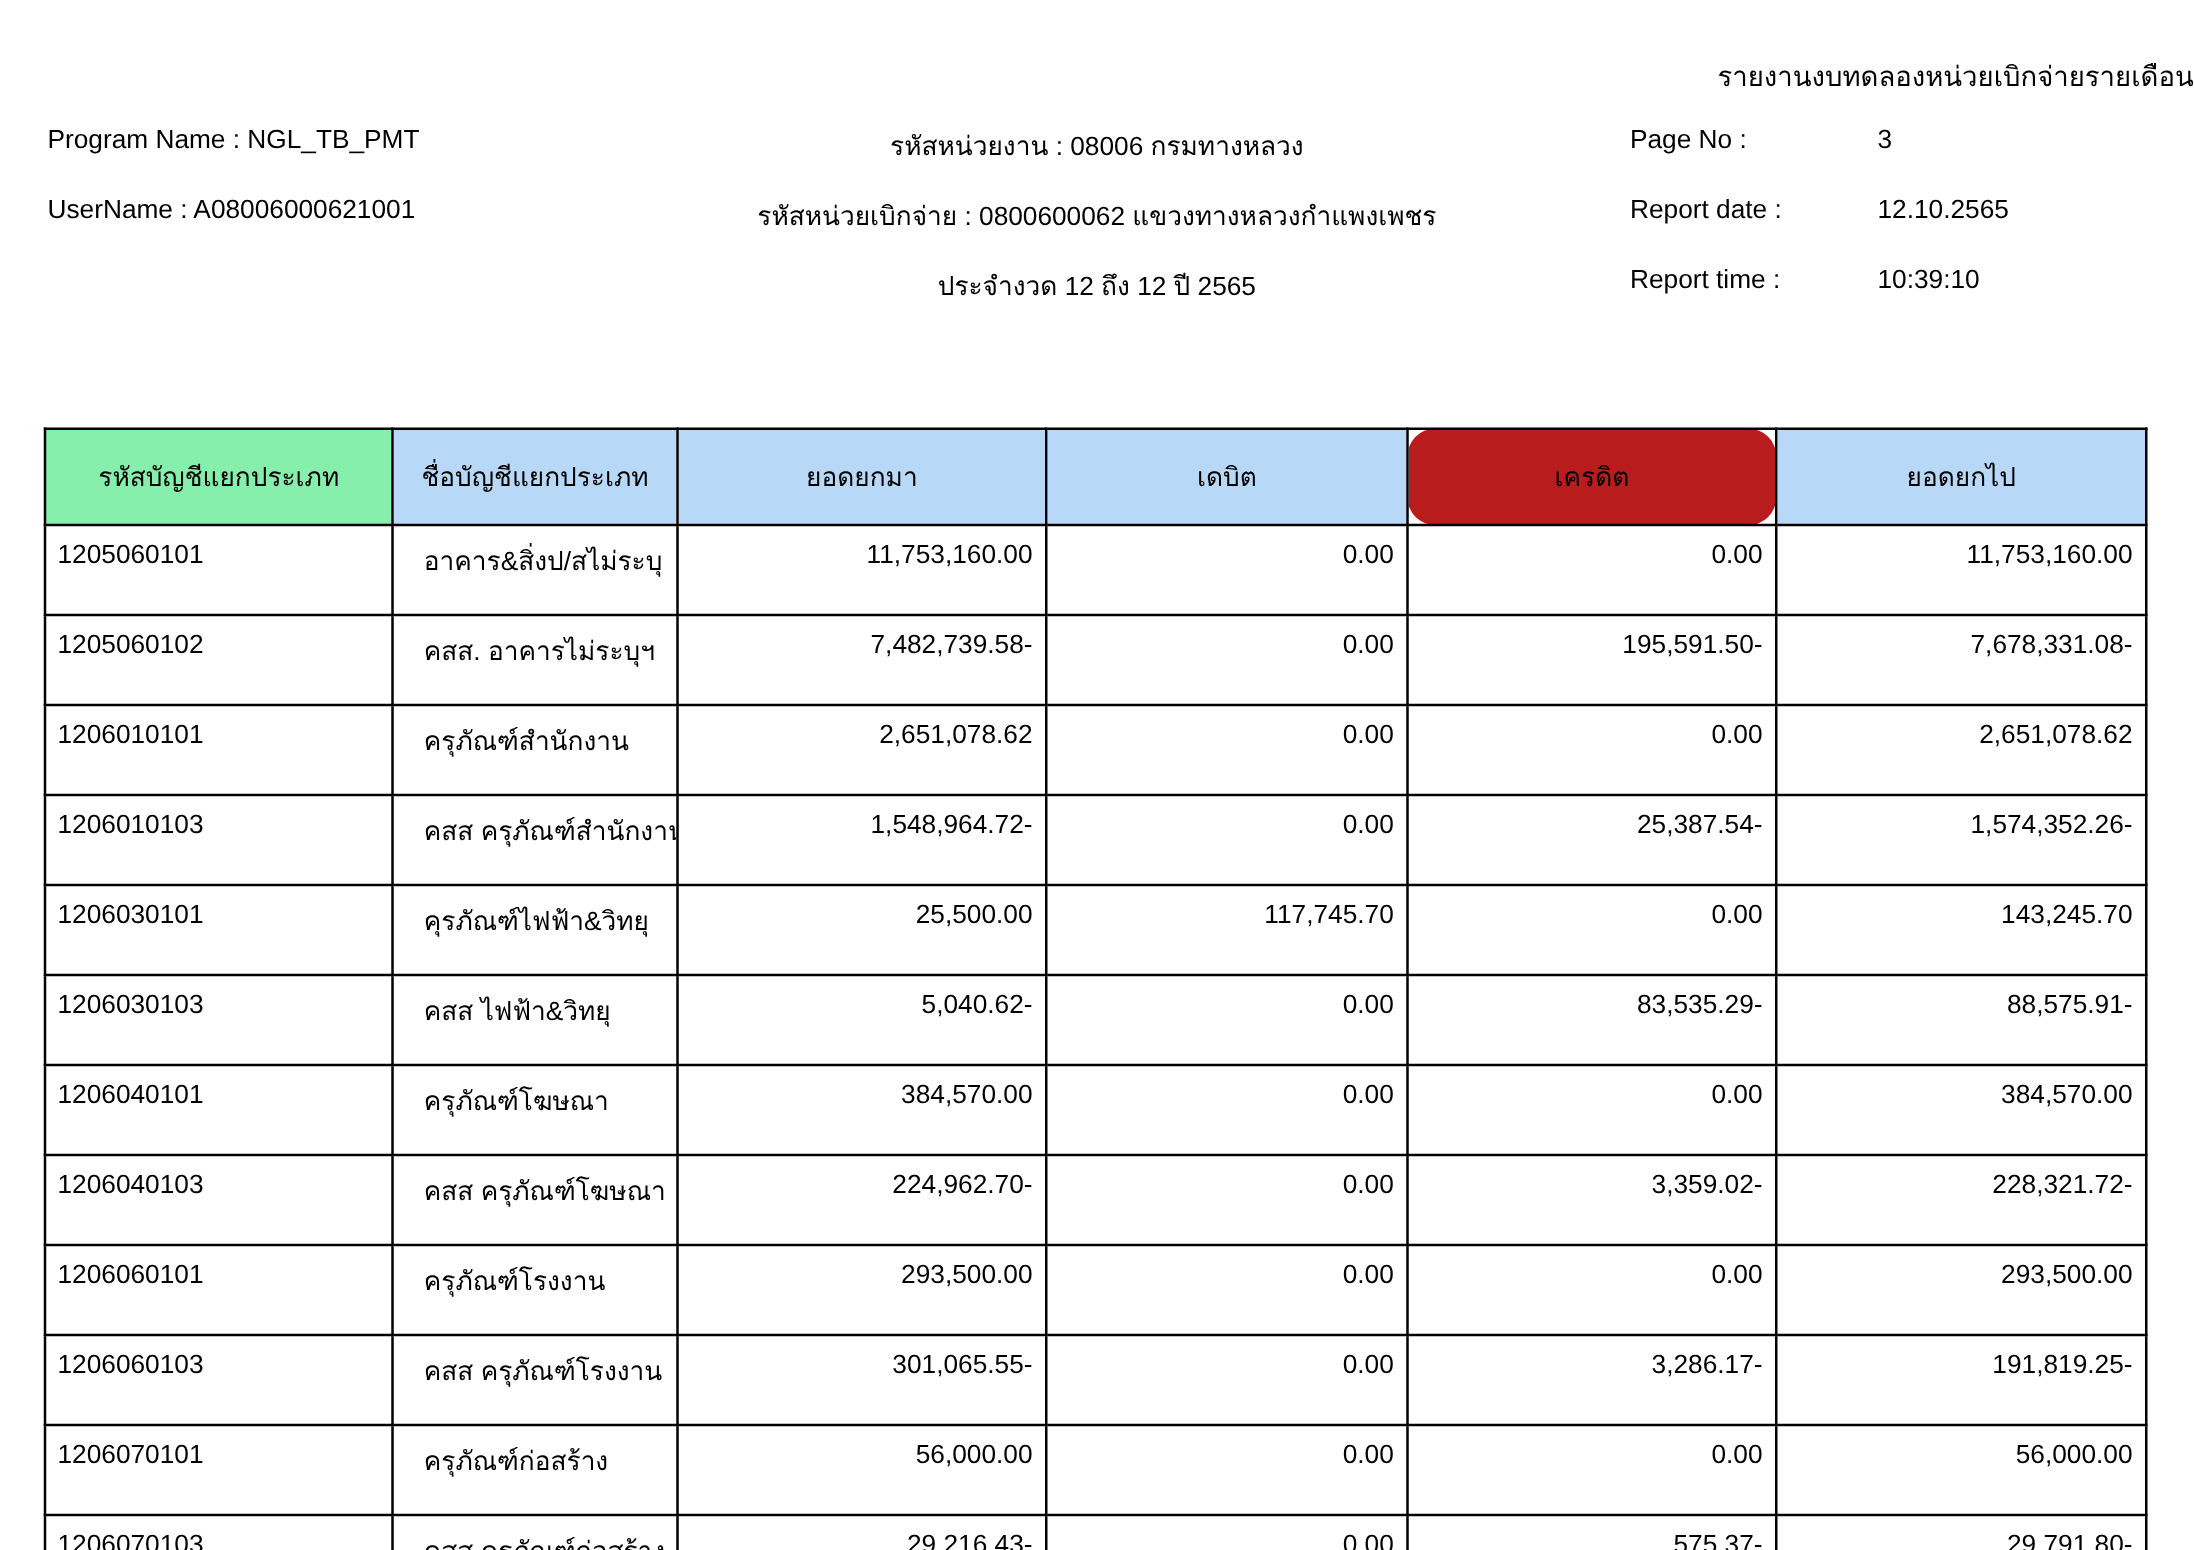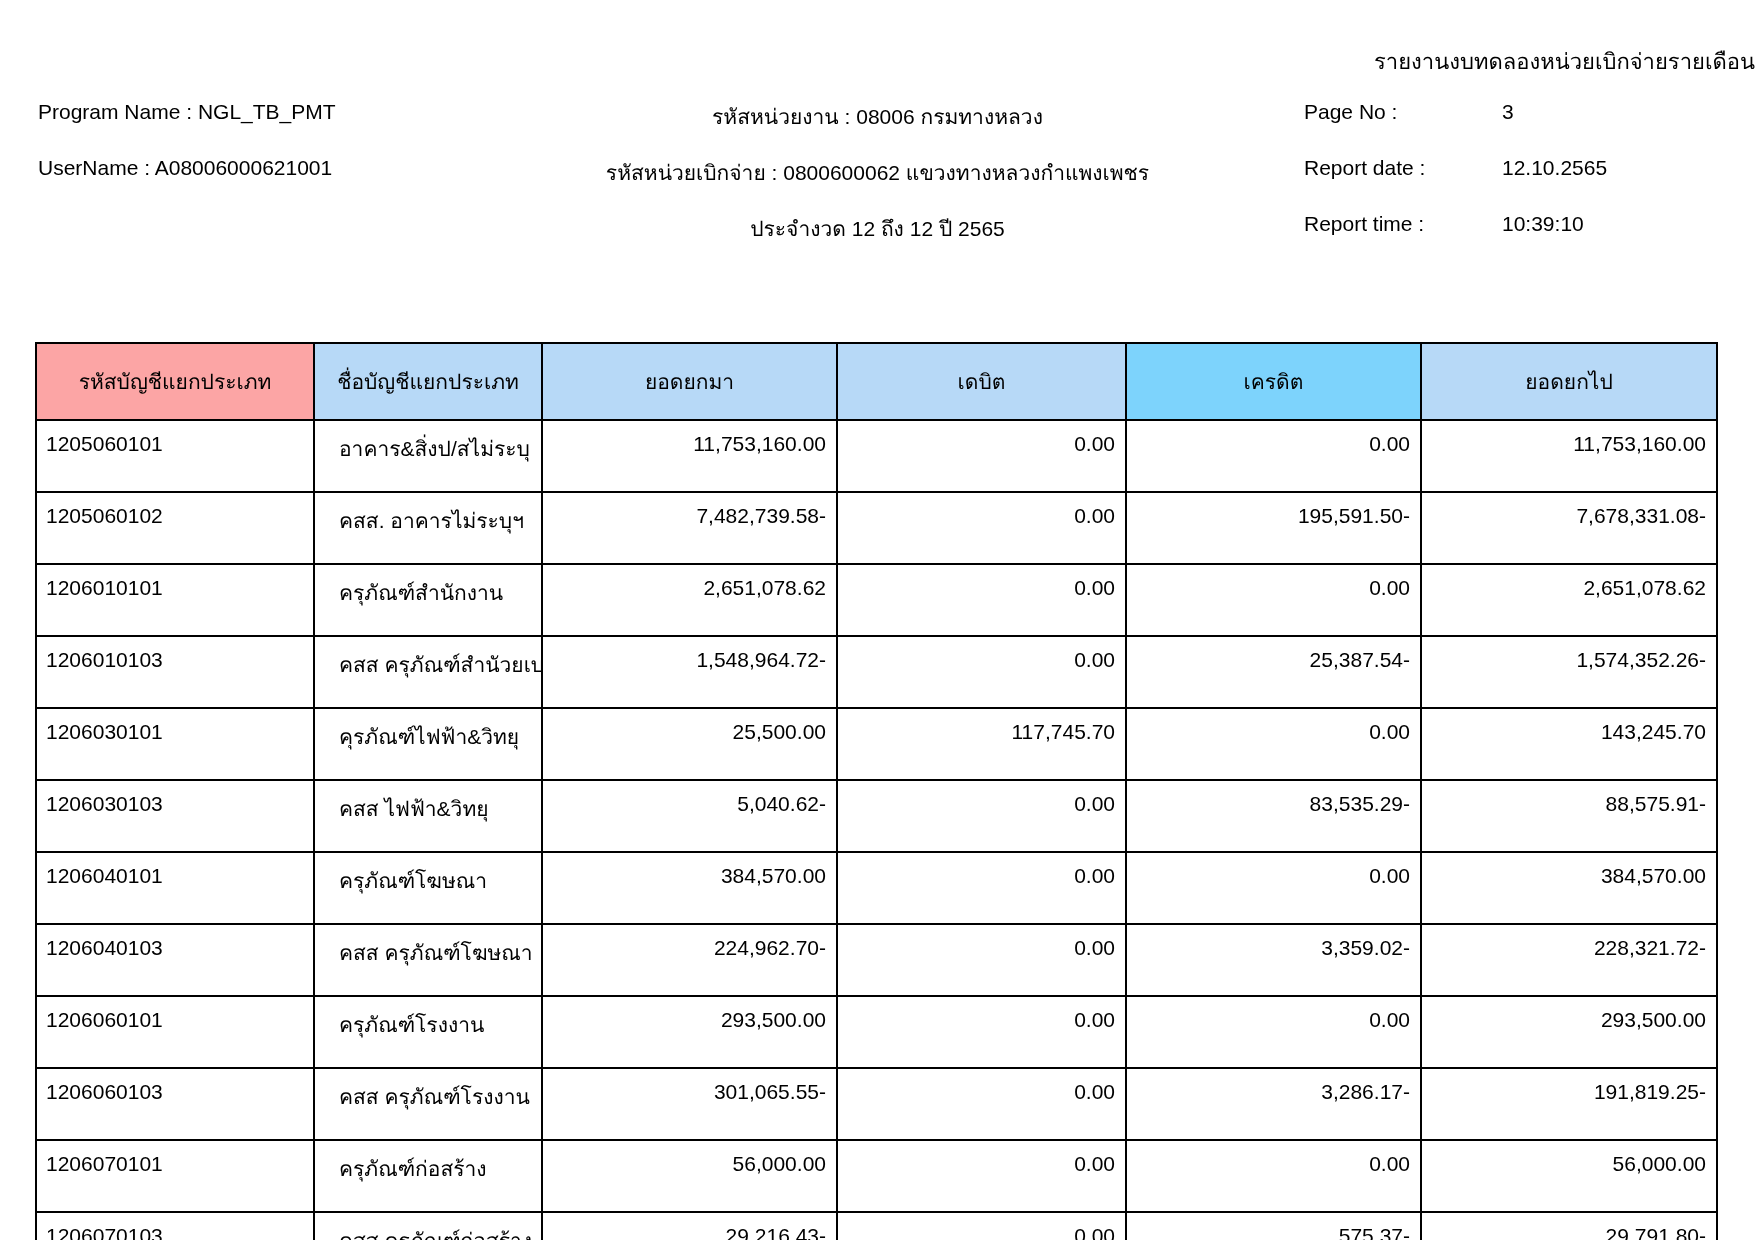--- a/index.html
+++ b/index.html
@@ -87,25 +87,25 @@
     <colgroup>
       <col style="width:278px">
       <col style="width:228px">
       <col style="width:295px">
       <col style="width:289px">
       <col style="width:295px">
       <col style="width:296px">
     </colgroup>
     <thead>
       <tr>
-        <th style="background: #fca5a5;">รหัสบัญชีแยกประเภท</th>
+        <th style="background: #86efac;">รหัสบัญชีแยกประเภท</th>
         <th style="background: rgb(183, 217, 247);">ชื่อบัญชีแยกประเภท</th>
         <th style="background: rgb(183, 217, 247);">ยอดยกมา</th>
         <th style="background: rgb(183, 217, 247);">เดบิต</th>
-        <th style="background: #7dd3fc;">เครดิต</th>
+        <th style="background: #b91c1c; border-radius: 22px;">เครดิต</th>
         <th style="background: rgb(183, 217, 247);">ยอดยกไป</th>
       </tr>
     </thead>
     <tbody id="tb-body">
     <tr>
       <td class="code">1205060101</td>
       <td class="name">อาคาร&amp;สิ่งป/สไม่ระบุ</td>
       <td class="num">11,753,160.00</td>
       <td class="num">0.00</td>
       <td class="num">0.00</td>
@@ -125,21 +125,21 @@
       <td class="code">1206010101</td>
       <td class="name">ครุภัณฑ์สำนักงาน</td>
       <td class="num">2,651,078.62</td>
       <td class="num">0.00</td>
       <td class="num">0.00</td>
       <td class="num">2,651,078.62</td>
     </tr>
 
     <tr>
       <td class="code">1206010103</td>
-      <td class="name">คสส ครุภัณฑ์สำนัวยเบ</td>
+      <td class="name">คสส ครุภัณฑ์สำนักงาน</td>
       <td class="num">1,548,964.72-</td>
       <td class="num">0.00</td>
       <td class="num">25,387.54-</td>
       <td class="num">1,574,352.26-</td>
     </tr>
 
     <tr>
       <td class="code">1206030101</td>
       <td class="name">คุรภัณฑ์ไฟฟ้า&amp;วิทยุ</td>
       <td class="num">25,500.00</td>

